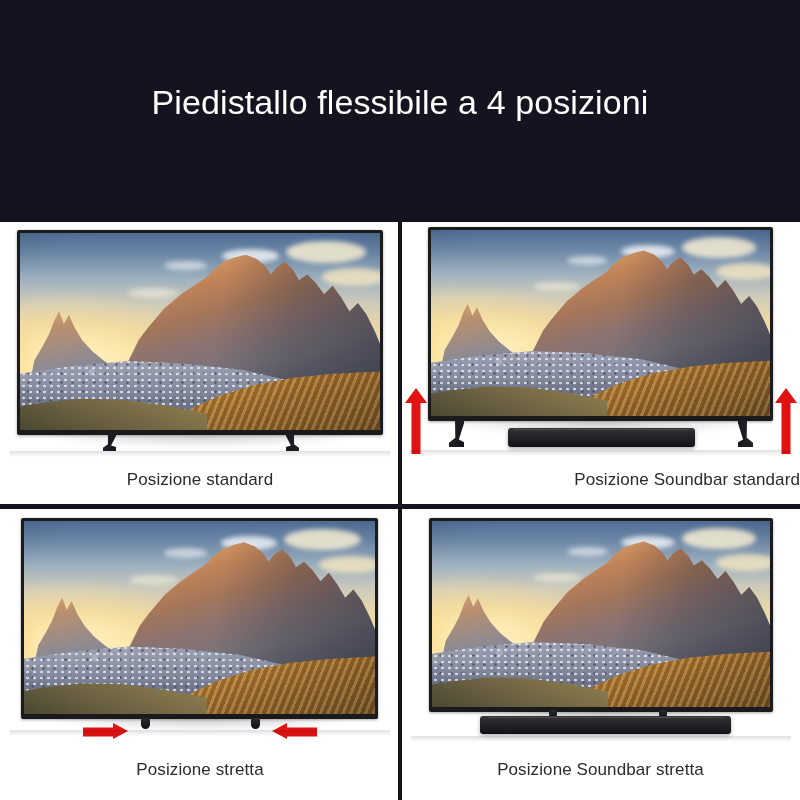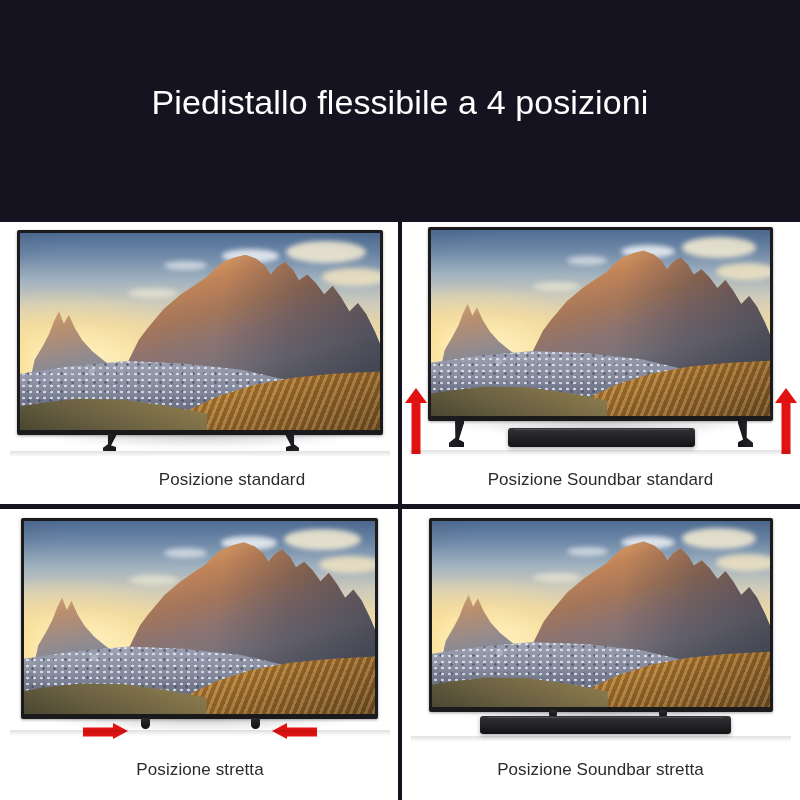--- a/index.html
+++ b/index.html
@@ -284,21 +284,21 @@
             <div class="vignette"></div>
           </div>
         </div>
       </div>
 
       <div class="shelf-shadow" style="left:40px; top:212px; width:320px; height:14px;"></div>
       <div class="foot-blade foot-wide" style="left:103px; top:211px;"></div>
       <div class="foot-blade foot-wide right" style="left:286px; top:211px;"></div>
       <div class="surface-line" style="left:10px; top:229px; width:380px; height:6px;"></div>
 
-      <div class="caption" style="top:248px;margin-left:32px;">Posizione standard</div>
+      <div class="caption" style="top:248px;">Posizione standard</div>
     </div>
 
     <div class="panel p2">
 
       <div class="tv" style="left:27px; top:5px; width:345px; height:194px;">
         <div class="tv-bezel"></div>
         <div class="tv-screen">
           <div class="scene">
             <div class="sky"></div>
             <div class="cloud" style="left:56%; top:8%;  width:16%; height:7%;  background:rgba(255,255,255,.75);"></div>
@@ -331,21 +331,21 @@
         <div class="head"></div>
         <div class="shaft" style="height:53px;"></div>
       </div>
       <div class="arrow-up" style="left:374px; top:166px; width:22px; height:66px;">
         <div class="head"></div>
         <div class="shaft" style="height:53px;"></div>
       </div>
 
       <div class="surface-line" style="left:8px; top:228px; width:382px; height:6px;"></div>
 
-      <div class="caption" style="top:248px;">Posizione Soundbar standard</div>
+      <div class="caption" style="top:248px;text-align:right;">Posizione Soundbar standard</div>
     </div>
 
     <div class="panel p4">
 
       <div class="tv" style="left:28px; top:10px; width:344px; height:194px;">
         <div class="tv-bezel"></div>
         <div class="tv-screen">
           <div class="scene">
             <div class="sky"></div>
             <div class="cloud" style="left:56%; top:8%;  width:16%; height:7%;  background:rgba(255,255,255,.75);"></div>

